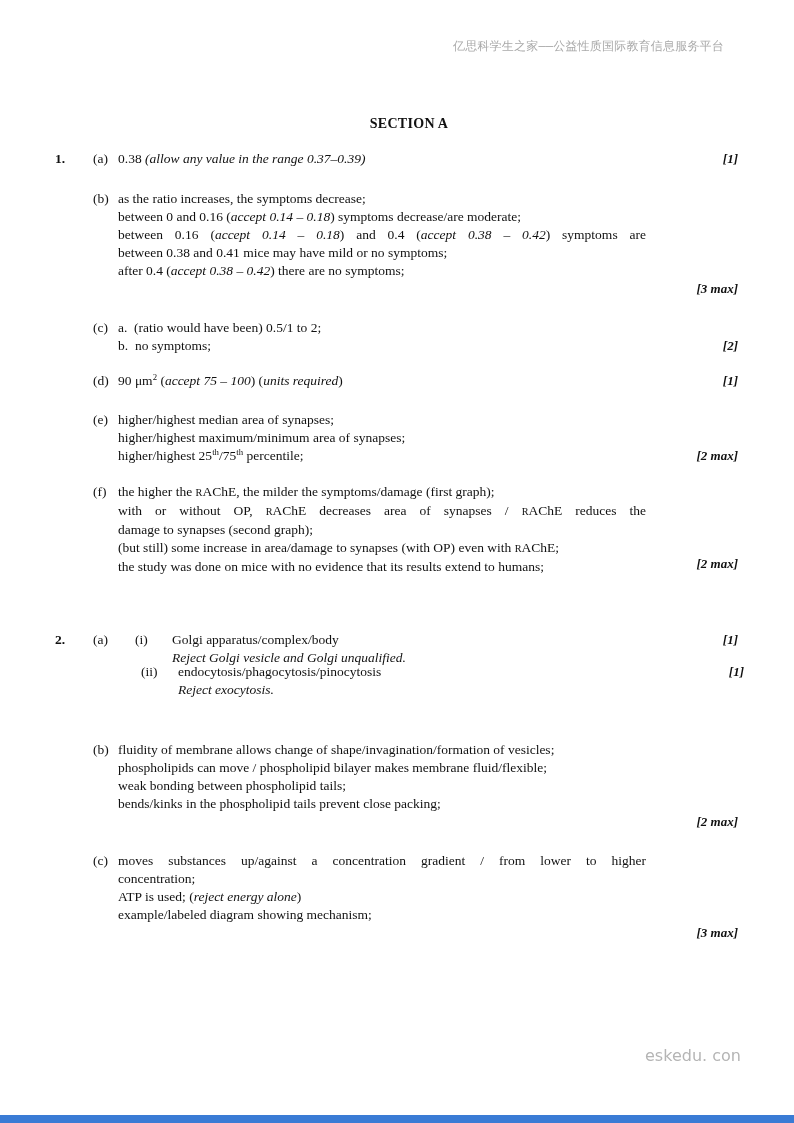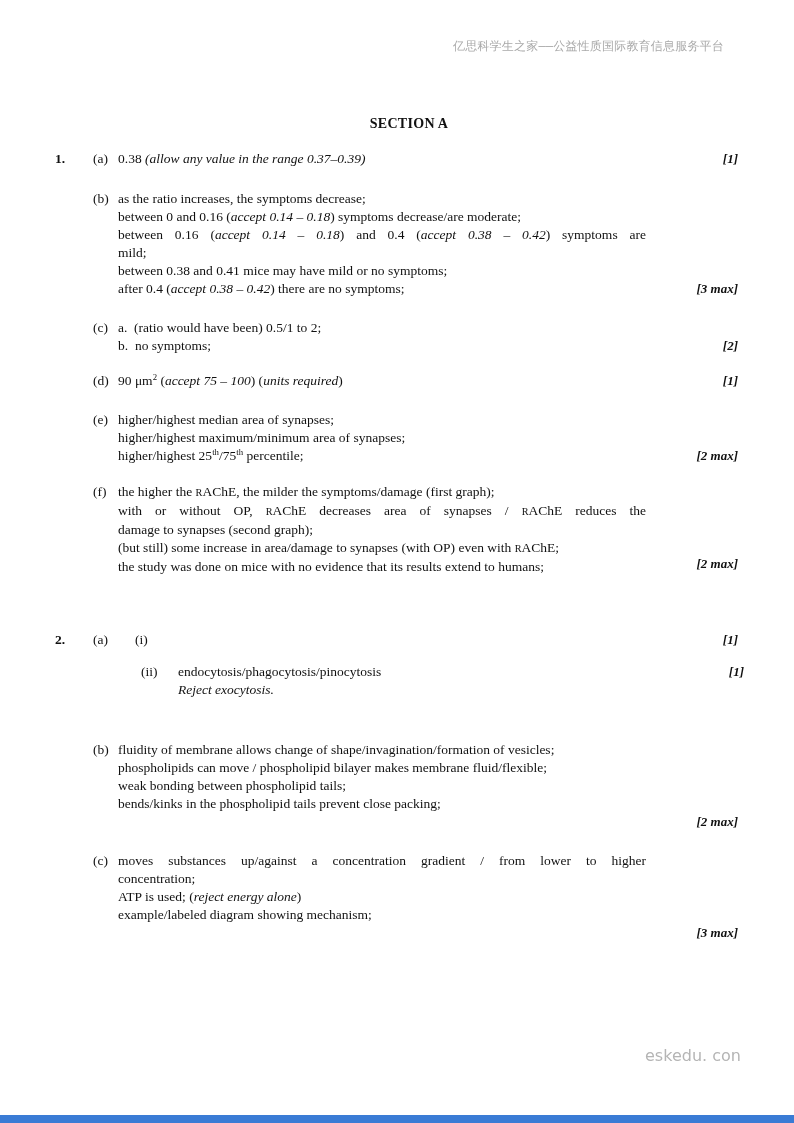--- a/index.html
+++ b/index.html
@@ -58,21 +58,20 @@
           <div class="line"><span>0.38 </span><span class="st-i">(allow any value in the range 0.37–0.39)</span></div>
         </div>
         <span class="mark" style="top: 0px;">[1]</span>
       </div>
       <div class="part" style="top: 190px;">
         <span class="plabel">(b)</span>
         <div class="lines">
           <div class="line"><span>as the ratio increases, the symptoms decrease;</span></div>
           <div class="line"><span>between 0 and 0.16 (</span><span class="st-i">accept 0.14 – 0.18</span><span>) symptoms decrease/are moderate;</span></div>
           <div class="line just"><span>between 0.16 (</span><span class="st-i">accept 0.14 – 0.18</span><span>) and 0.4 (</span><span class="st-i">accept 0.38 – 0.42</span><span>) symptoms are</span></div>
-          <div class="line"><span>mild;</span></div>
           <div class="line"><span>between 0.38 and 0.41 mice may have mild or no symptoms;</span></div>
           <div class="line"><span>after 0.4 (</span><span class="st-i">accept 0.38 – 0.42</span><span>) there are no symptoms;</span></div>
         </div>
         <span class="mark" style="top: 90px;">[3 max]</span>
       </div>
       <div class="part" style="top: 319px;">
         <span class="plabel">(c)</span>
         <div class="lines">
           <div class="line"><span>a.&nbsp; (ratio would have been) 0.5/1 to 2;</span></div>
           <div class="line"><span>b.&nbsp; no symptoms;</span></div>
@@ -103,20 +102,24 @@
           <div class="line"><span>damage to synapses (second graph);</span></div>
           <div class="line"><span>(but still) some increase in area/damage to synapses (with OP) even with </span><span class="st-sc">R</span><span>AChE;</span></div>
           <div class="line"><span>the study was done on mice with no evidence that its results extend to humans;</span></div>
         </div>
         <span class="mark" style="top: 72px;">[2 max]</span>
       </div>
       <div class="part" style="top: 631px;">
         <span class="qnum">2.</span>
         <span class="plabel">(a)</span>
         <span class="sublabel">(i)</span>
+        <div class="lines sub">
+          <div class="line"><span>Golgi apparatus/complex/body</span></div>
+          <div class="line"><span class="st-i">Reject Golgi vesicle and Golgi unqualified.</span></div>
+        </div>
         <span class="mark" style="top: 0px;">[1]</span>
       </div>
       <div class="part" style="top: 663px; margin-left: 6px;">
         <span class="sublabel">(ii)</span>
         <div class="lines sub">
           <div class="line"><span>endocytosis/phagocytosis/pinocytosis</span></div>
           <div class="line"><span class="st-i">Reject exocytosis.</span></div>
         </div>
         <span class="mark" style="top: 0px;">[1]</span>
       </div>

